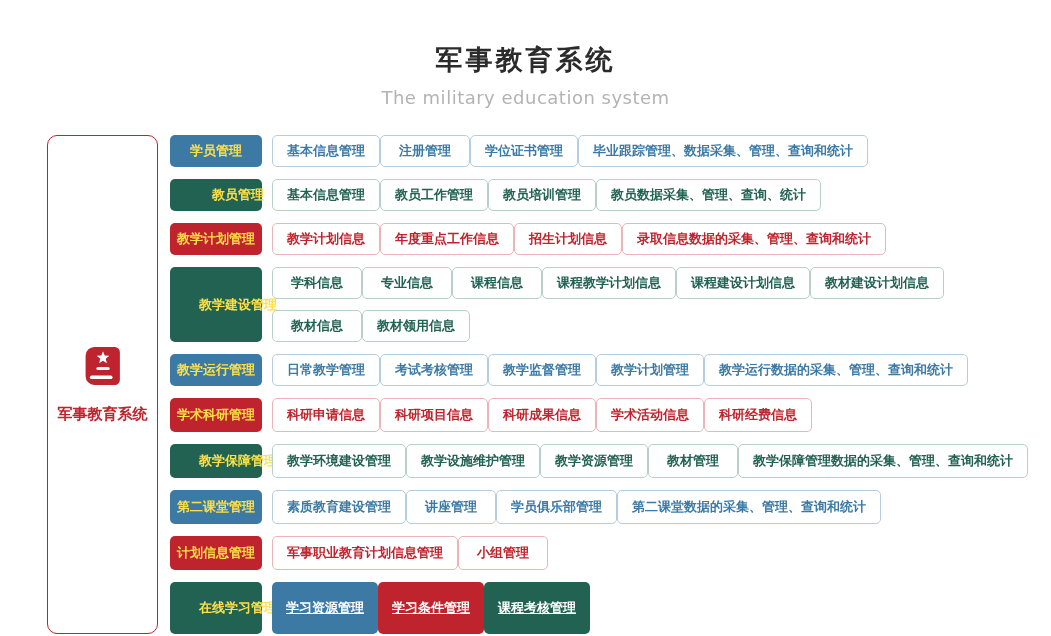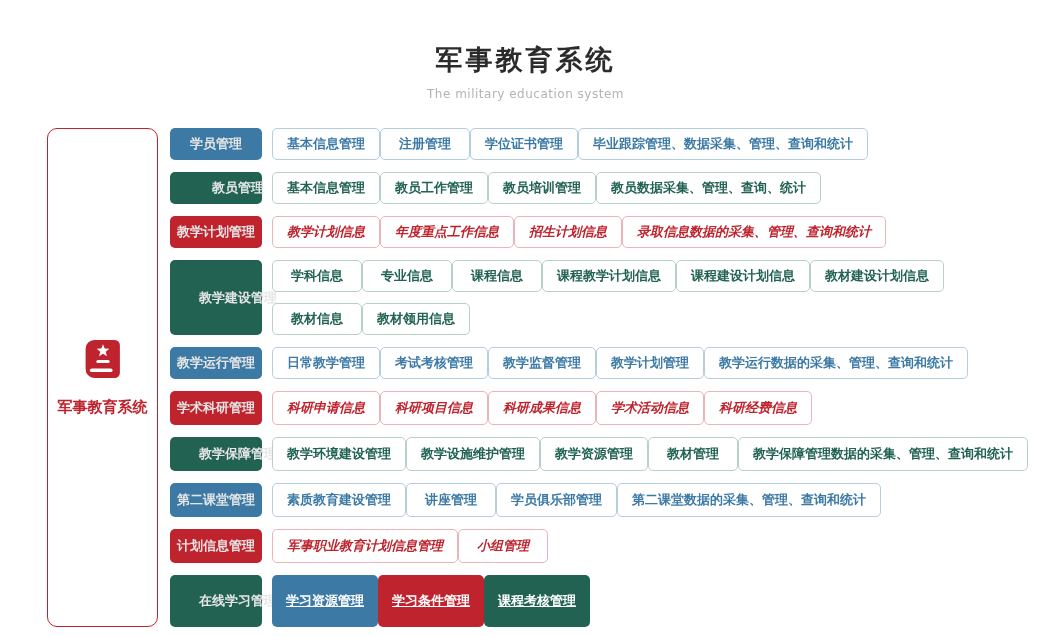--- a/index.html
+++ b/index.html
@@ -9,46 +9,46 @@
     --title:#2b2b2b; --subtitle:#b3b3b3;
   }
   *{box-sizing:border-box;}
   html,body{margin:0;padding:0;}
   body{
     width:1051px;height:636px;background:#ffffff;overflow:hidden;
     font-family:"DejaVu Sans","Liberation Sans",sans-serif;
   }
   .header{text-align:center;padding-top:42px;}
   .page-title{font-size:27px;font-weight:bold;color:var(--title);letter-spacing:3px;}
-  .page-subtitle{font-size:12px;color:var(--subtitle);margin-top:9px;letter-spacing:.5px;}
+  .page-subtitle{font-size:18px;color:var(--subtitle);margin-top:9px;letter-spacing:.5px;}
   .layout{display:flex;align-items:stretch;margin:27px 0 0 47px;}
   .side-panel{
     flex:0 0 auto;width:111px;border:1px solid var(--red);border-radius:10px;
     display:flex;flex-direction:column;align-items:center;justify-content:center;
     gap:12px;margin-right:12px;background:#fff;
   }
   .side-label{color:var(--red);font-size:15px;font-weight:bold;white-space:nowrap;}
   .rows{display:flex;flex-direction:column;gap:12px;flex:0 0 auto;}
   .row{display:flex;gap:10px;align-items:stretch;}
   .category-btn{
     flex:0 0 auto;width:92px;display:flex;align-items:center;justify-content:center;
-    color:#e5e5e5;font-size:13px;font-weight:600;border-radius:5px;cursor:pointer;
+    color:#fde047;font-size:13px;font-weight:600;border-radius:5px;cursor:pointer;
     white-space:nowrap;padding:0 4px;
   }
   .lines{display:flex;flex-direction:column;gap:11px;}
   .line{display:flex;}
   .btn{
     height:32px;min-width:90px;padding:0 14px;display:flex;align-items:center;justify-content:center;
     font-size:13px;font-weight:600;border-radius:5px;background:#fff;white-space:nowrap;cursor:pointer;
   }
   .row.h34 .btn{height:34px;}
   .row.h40 .btn{height:52px;min-width:94px;text-decoration:underline;}
   .btn.outline.blue{color:var(--blue);border:1px solid var(--blue-border);}
   .btn.outline.green{color:var(--green);border:1px solid var(--green-border);}
-  .btn.outline.red{color:var(--red);border:1px solid var(--red-border);font-style:italic;}
+  .btn.outline.red{color:var(--red);border:1px solid var(--red-border);}
   .btn.solid.blue{background:var(--blue);color:#fff;border:none;}
   .btn.solid.green{background:var(--green);color:#fff;border:none;}
   .btn.solid.red{background:var(--red);color:#fff;border:none;}
   .category-btn.blue{background:var(--blue);}
   .category-btn.green{background:var(--green);padding-left:48px;}
   .category-btn.red{background:var(--red);}
 </style>
 </head>
 <body>
 

